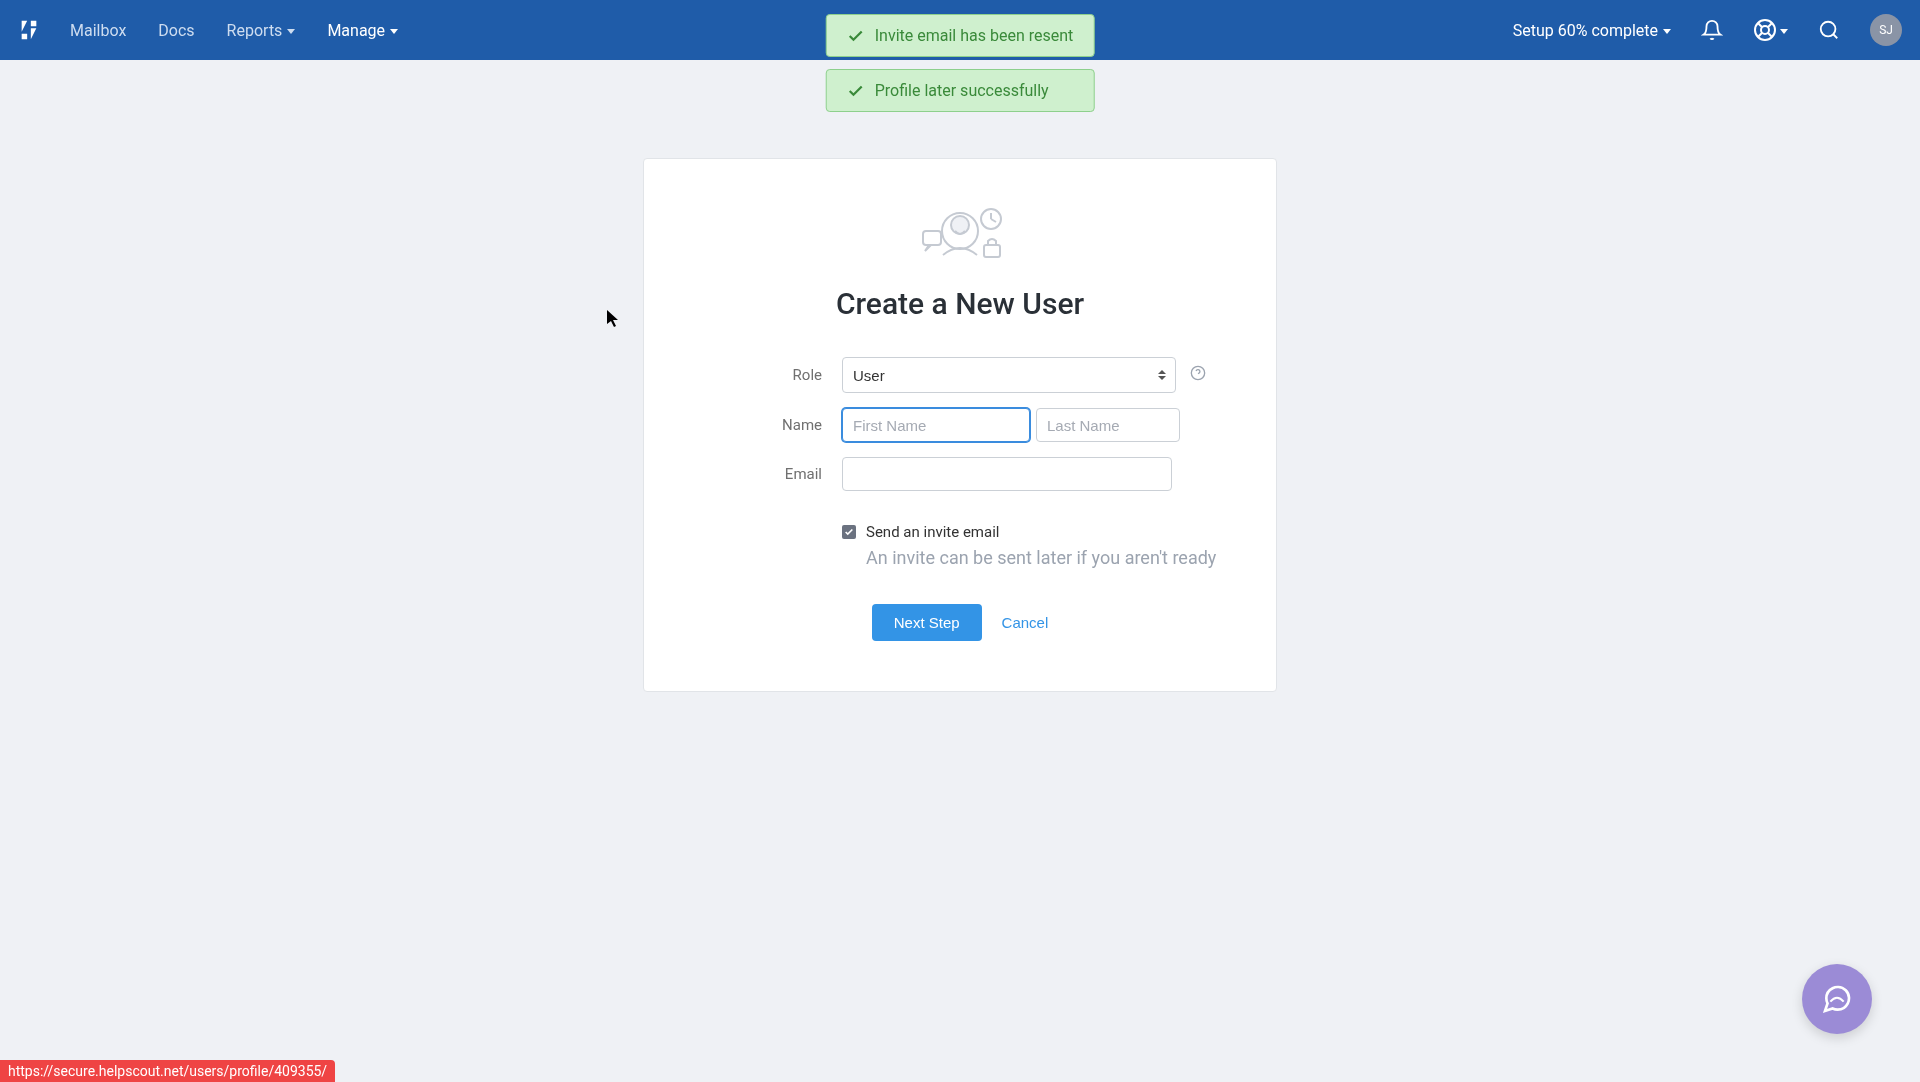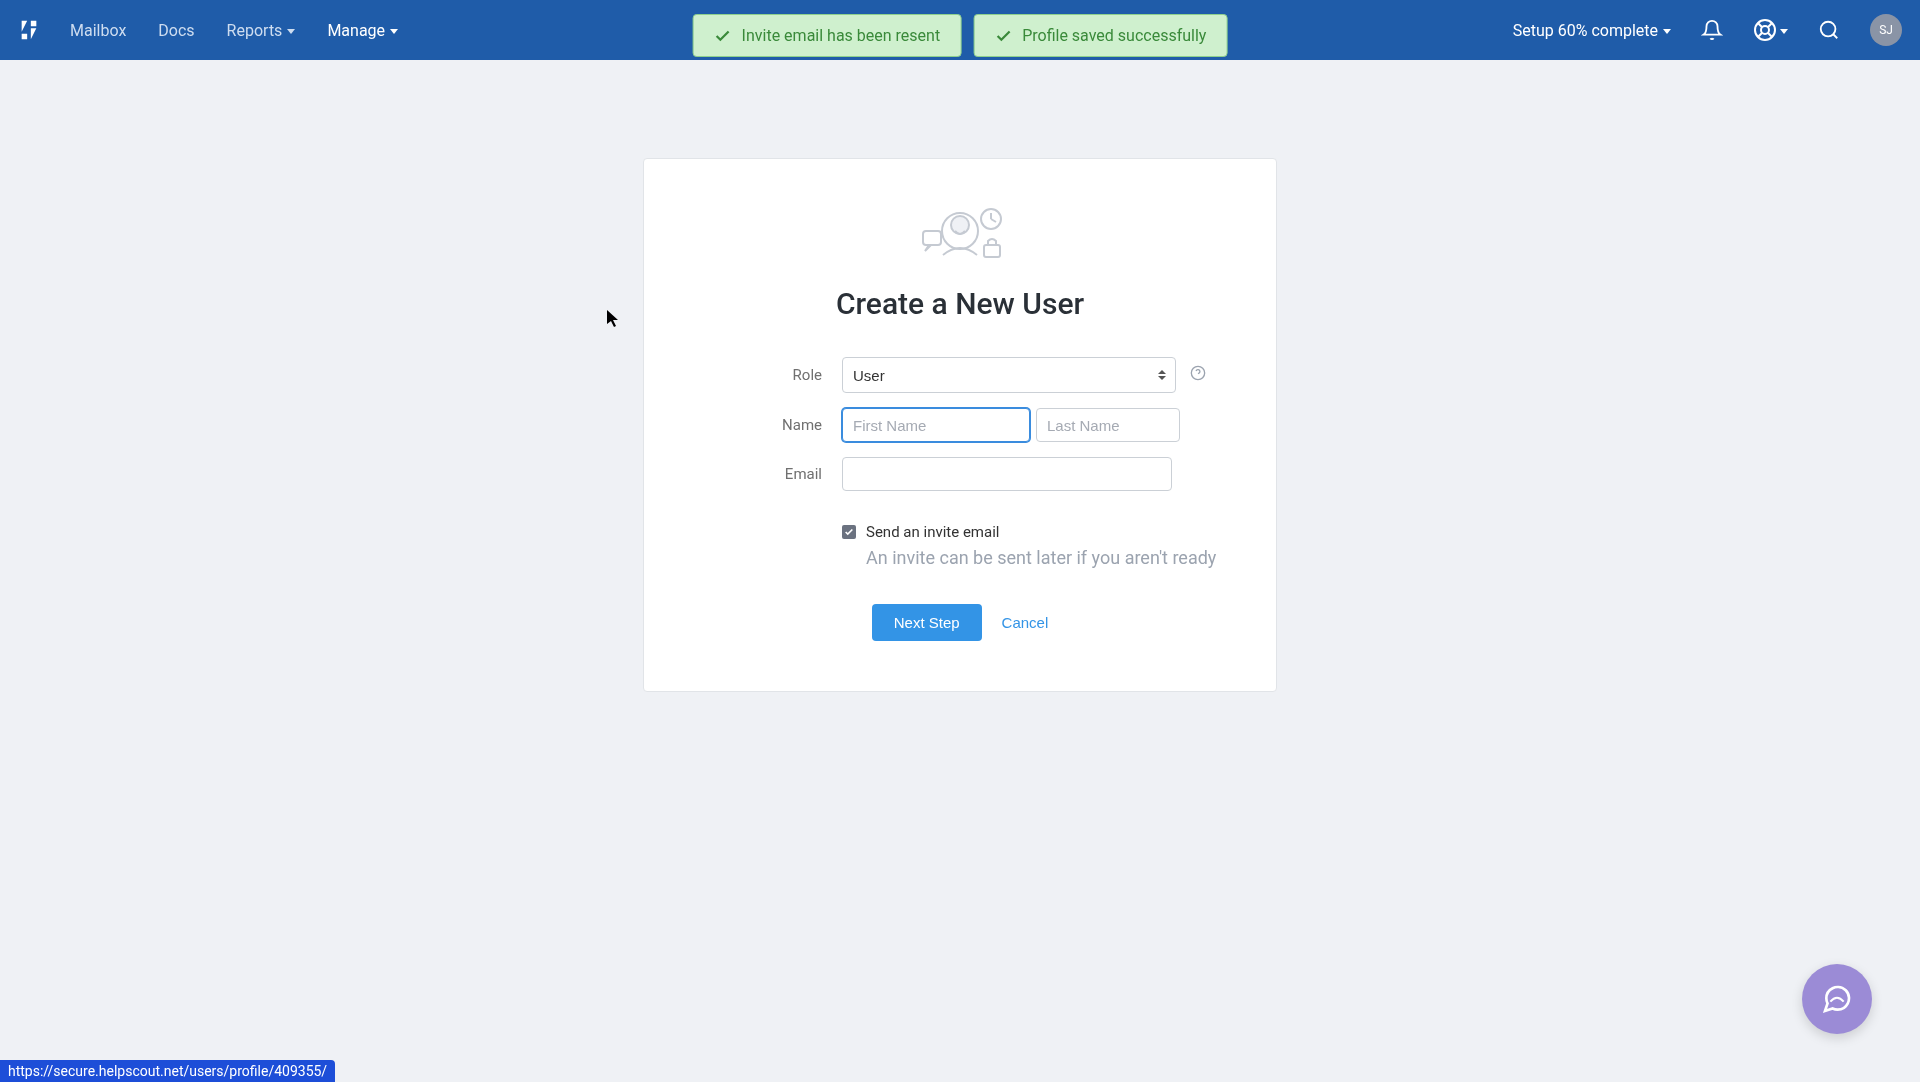--- a/index.html
+++ b/index.html
@@ -85,21 +85,21 @@
       justify-content: center;
       font-size: 12px;
       cursor: pointer;
     }
     .toast-container {
       position: absolute;
       top: 14px;
       left: 50%;
       transform: translateX(-50%);
       display: flex;
-      flex-direction: row;
+      flex-direction: column;
       gap: 12px;
       z-index: 100;
     }
     .toast {
       background: #CFF0CE;
       border: 1px solid #8ED08C;
       border-radius: 4px;
       padding: 11px 20px;
       display: flex;
       align-items: center;
@@ -290,21 +290,21 @@
       display: flex;
       align-items: center;
       justify-content: center;
       cursor: pointer;
       box-shadow: 0 4px 12px rgba(0,0,0,0.15);
     }
     .url-preview {
       position: absolute;
       bottom: 0;
       left: 0;
-      background: #1d4ed8;
+      background: #ef4444;
       color: #fff;
       font-size: 14px;
       padding: 3px 8px;
       border-top-right-radius: 4px;
     }
     .cursor-ptr {
       position: absolute;
       top: 310px;
       left: 607px;
       font-size: 14px;
@@ -375,21 +375,21 @@
   <div class="toast">
     <svg width="18" height="18" viewBox="0 0 24 24" fill="none" stroke="currentColor" stroke-width="3">
       <polyline points="20 6 9 17 4 12"></polyline>
     </svg>
     <span>Invite email has been resent</span>
   </div>
   <div class="toast">
     <svg width="18" height="18" viewBox="0 0 24 24" fill="none" stroke="currentColor" stroke-width="3">
       <polyline points="20 6 9 17 4 12"></polyline>
     </svg>
-    <span>Profile saved successfully</span>
+    <span>Profile later successfully</span>
   </div>
 </div>
 
 <div class="card">
   <div class="card-illustration">
     <svg width="95" height="65" viewBox="0 0 95 65" fill="none" stroke="#C5CAD2" stroke-width="2">
       <circle cx="47" cy="28" r="18"></circle>
       <path d="M30 52 Q47 38 64 52"></path>
       <circle cx="47" cy="22" r="9" fill="#EFF1F5"></circle>
       <path d="M42 28 Q47 34 52 28"></path>

